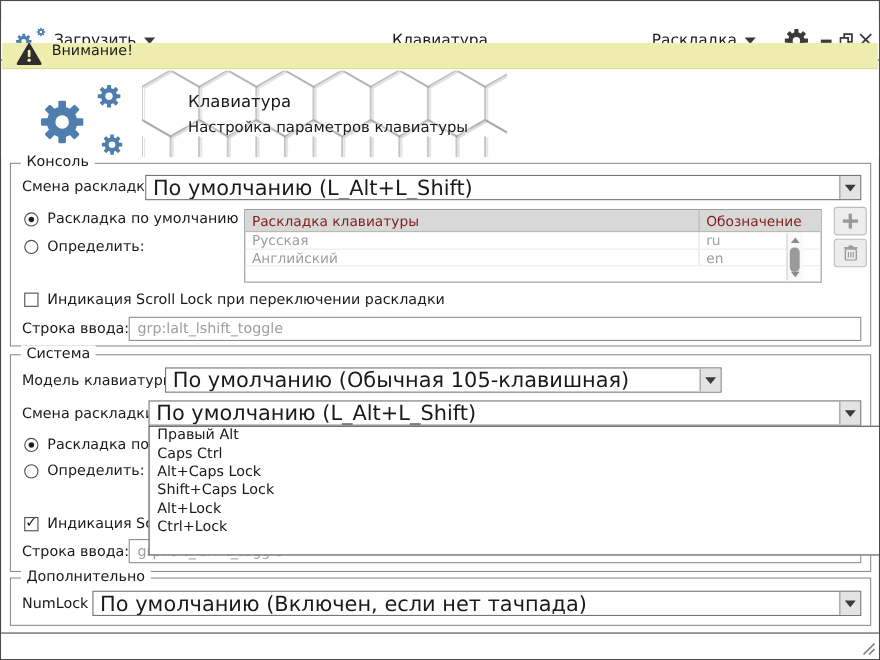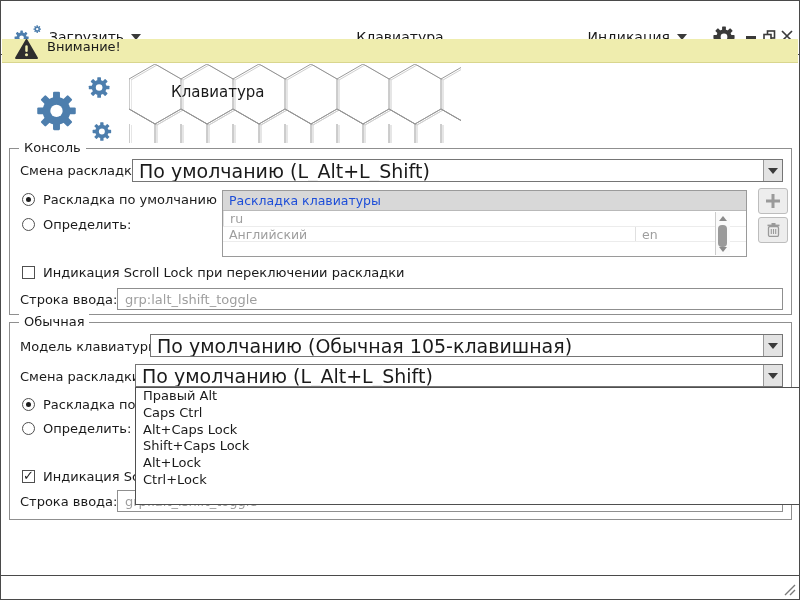--- a/index.html
+++ b/index.html
@@ -46,21 +46,21 @@
   .choice { position:absolute; display:flex; align-items:center; gap:8px; font-size:13px; white-space:nowrap; }
   .radio { width:13px; height:13px; border:1px solid #4f4f4f; border-radius:50%; background:#fff; position:relative; flex:0 0 auto; }
   .radio.checked::after { content:""; position:absolute; left:3px; top:3px; right:3px; bottom:3px; background:#1e1e1e; border-radius:50%; }
   .cb { width:13px; height:13px; border:1px solid #4f4f4f; background:#fff; position:relative; flex:0 0 auto; }
   .cb.checked::after { content:"✓"; position:absolute; left:0px; top:-3px; font-size:13px; font-weight:bold; color:#1e1e1e; }
 
   .input { position:absolute; height:22px; border:1px solid #8f8f8f; background:#fff; color:#9e9e9e; font-size:13px; padding-left:7px; display:flex; align-items:center; white-space:nowrap; overflow:hidden; }
 
   
   .kbd-table { position:absolute; left:212px; top:41px; width:525px; height:67px; border:1px solid #9a9a9a; background:#fff; font-size:12.5px; color:#9e9e9e; }
-  .thead { display:flex; height:20px; background:#d8d8d8; color:#1d4ed8; border-bottom:1px solid #b9b9b9; }
+  .thead { display:flex; height:20px; background:#d8d8d8; color:#7f1d1d; border-bottom:1px solid #b9b9b9;justify-content:center; }
   .th { padding:2px 6px; white-space:nowrap; overflow:hidden; }
   .th1 { width:412px; } .th2 { flex:1; border-left:1px solid #b5b5b5; }
   .trow { display:flex; height:15.5px; border-bottom:1px solid #ececec; }
   .td { padding:0 6px; white-space:nowrap; overflow:hidden; line-height:15px; }
   .td1 { width:412px; } .td2 { flex:1; border-left:1px solid #e0e0e0; }
   .vscroll { position:absolute; right:16px; top:21px; bottom:1px; width:15px; background:#fafafa; border-left:1px solid #ccc; }
   .sb-up, .sb-dn { position:absolute; left:0; right:0; height:12px; display:flex; align-items:center; justify-content:center; }
   .sb-up { top:0; } .sb-dn { bottom:0; }
   .sb-tri-up { width:0;height:0;border-left:4px solid transparent;border-right:4px solid transparent;border-bottom:5px solid #8a8a8a; }
   .sb-tri-dn { width:0;height:0;border-left:4px solid transparent;border-right:4px solid transparent;border-top:5px solid #8a8a8a; }
@@ -112,21 +112,21 @@
   <div class="titlebar">
     <svg class="app-icon" width="36" height="27" viewBox="0 0 150 112" style="color:#4d7ead">
         <use href="#gears3" transform="scale(1.05)"></use>
       </svg>
     <div class="menu-btn menu-load">
       <span>Загрузить</span>
       <span class="tri"></span>
     </div>
     <div class="win-title">Клавиатура</div>
     <div class="menu-btn menu-save">
-      <span>Индикация</span>
+      <span>Раскладка</span>
       <span class="tri"></span>
     </div>
     <svg class="gear-btn" viewBox="-52 -52 104 104" style="color:#3a3a3a">
         <use href="#gear"></use>
       </svg>
     <div class="winctl wc-min">
       <svg width="11" height="11">
           <rect x="0" y="5" width="10" height="3" fill="#3a3a3a"></rect>
         </svg>
     </div>
@@ -154,20 +154,21 @@
 
   <div class="header">
     <svg class="hexwrap" width="332" height="79">
       <rect width="332" height="79" fill="url(#hexpat)" opacity="0.85"></rect>
       <rect width="332" height="79" fill="url(#hexpat)" opacity="0.4" transform="translate(2,1)"></rect>
     </svg>
     <svg class="hdr-icon" width="104" height="70" viewBox="0 0 150 112" style="color:#4d7ead">
         <use href="#gears3" transform="scale(1.1)"></use>
       </svg>
     <div class="hdr-title">Клавиатура</div>
+    <div class="hdr-sub">Настройка параметров клавиатуры</div>
   </div>
 
   <div class="fs fs-console">
     <span class="fs-legend">Консоль</span>
 
     <span class="lbl" style="left:10px; top:14px;">Смена раскладки:</span>
     <div class="combo" style="left:122px; top:10px; width:651px;">
       <span>По умолчанию (L_Alt+L_Shift)</span>
       <span class="arrow-btn">
           <span class="tri"></span>
@@ -179,22 +180,24 @@
       <span>Раскладка по умолчанию (ru)</span>
     </div>
     <div class="choice" style="left:12px; top:68px;">
       <span class="radio"></span>
       <span>Определить:</span>
     </div>
 
     <div class="kbd-table">
       <div class="thead">
         <div class="th th1">Раскладка клавиатуры</div>
+        <div class="th th2">Обозначение</div>
       </div>
       <div class="trow">
+        <div class="td td1">Русская</div>
         <div class="td td2">ru</div>
       </div>
       <div class="trow">
         <div class="td td1">Английский</div>
         <div class="td td2">en</div>
       </div>
       <div class="vscroll">
         <div class="sb-up">
             <span class="sb-tri-up"></span>
           </div>
@@ -225,24 +228,24 @@
       <span>Индикация Scroll Lock при переключении раскладки</span>
     </div>
 
     <span class="lbl" style="left:10px; top:143px;">Строка ввода:</span>
     <div class="input" style="left:107px; top:139px; width:666px;">
       <span>grp:lalt_lshift_toggle</span>
     </div>
   </div>
 
   <div class="fs fs-system">
-    <span class="fs-legend">Обычная</span>
+    <span class="fs-legend">Система</span>
 
     <span class="lbl" style="left:10px; top:16px;">Модель клавиатуры:</span>
-    <div class="combo" style="left:140px; top:11px; width:633px;">
+    <div class="combo" style="left:140px; top:11px; width:506px;">
       <span>По умолчанию (Обычная 105-клавишная)</span>
       <span class="arrow-btn">
           <span class="tri"></span>
         </span>
     </div>
 
     <span class="lbl" style="left:10px; top:46px;">Смена раскладки:</span>
     <div class="combo" style="left:125px; top:41px; width:648px;">
       <span>По умолчанию (L_Alt+L_Shift)</span>
       <span class="arrow-btn">
@@ -272,20 +275,30 @@
     <div class="popup">
       <div class="opt">Правый Alt</div>
       <div class="opt">Caps Ctrl</div>
       <div class="opt">Alt+Caps Lock</div>
       <div class="opt">Shift+Caps Lock</div>
       <div class="opt">Alt+Lock</div>
       <div class="opt">Ctrl+Lock</div>
     </div>
   </div>
 
+  <div class="fs fs-extra">
+    <span class="fs-legend">Дополнительно</span>
+    <span class="lbl" style="left:10px; top:16px;">NumLock</span>
+    <div class="combo" style="left:74px; top:11px; width:699px;">
+      <span>По умолчанию (Включен, если нет тачпада)</span>
+      <span class="arrow-btn">
+          <span class="tri"></span>
+        </span>
+    </div>
+  </div>
 
   <div class="statusbar">
     <svg class="grip" width="14" height="14">
       <path d="M3 13 L13 3 M8 13 L13 8" stroke="#7a7a7a" stroke-width="1.4" fill="none"></path>
     </svg>
   </div>
 
 </div>
 
 </body></html>

